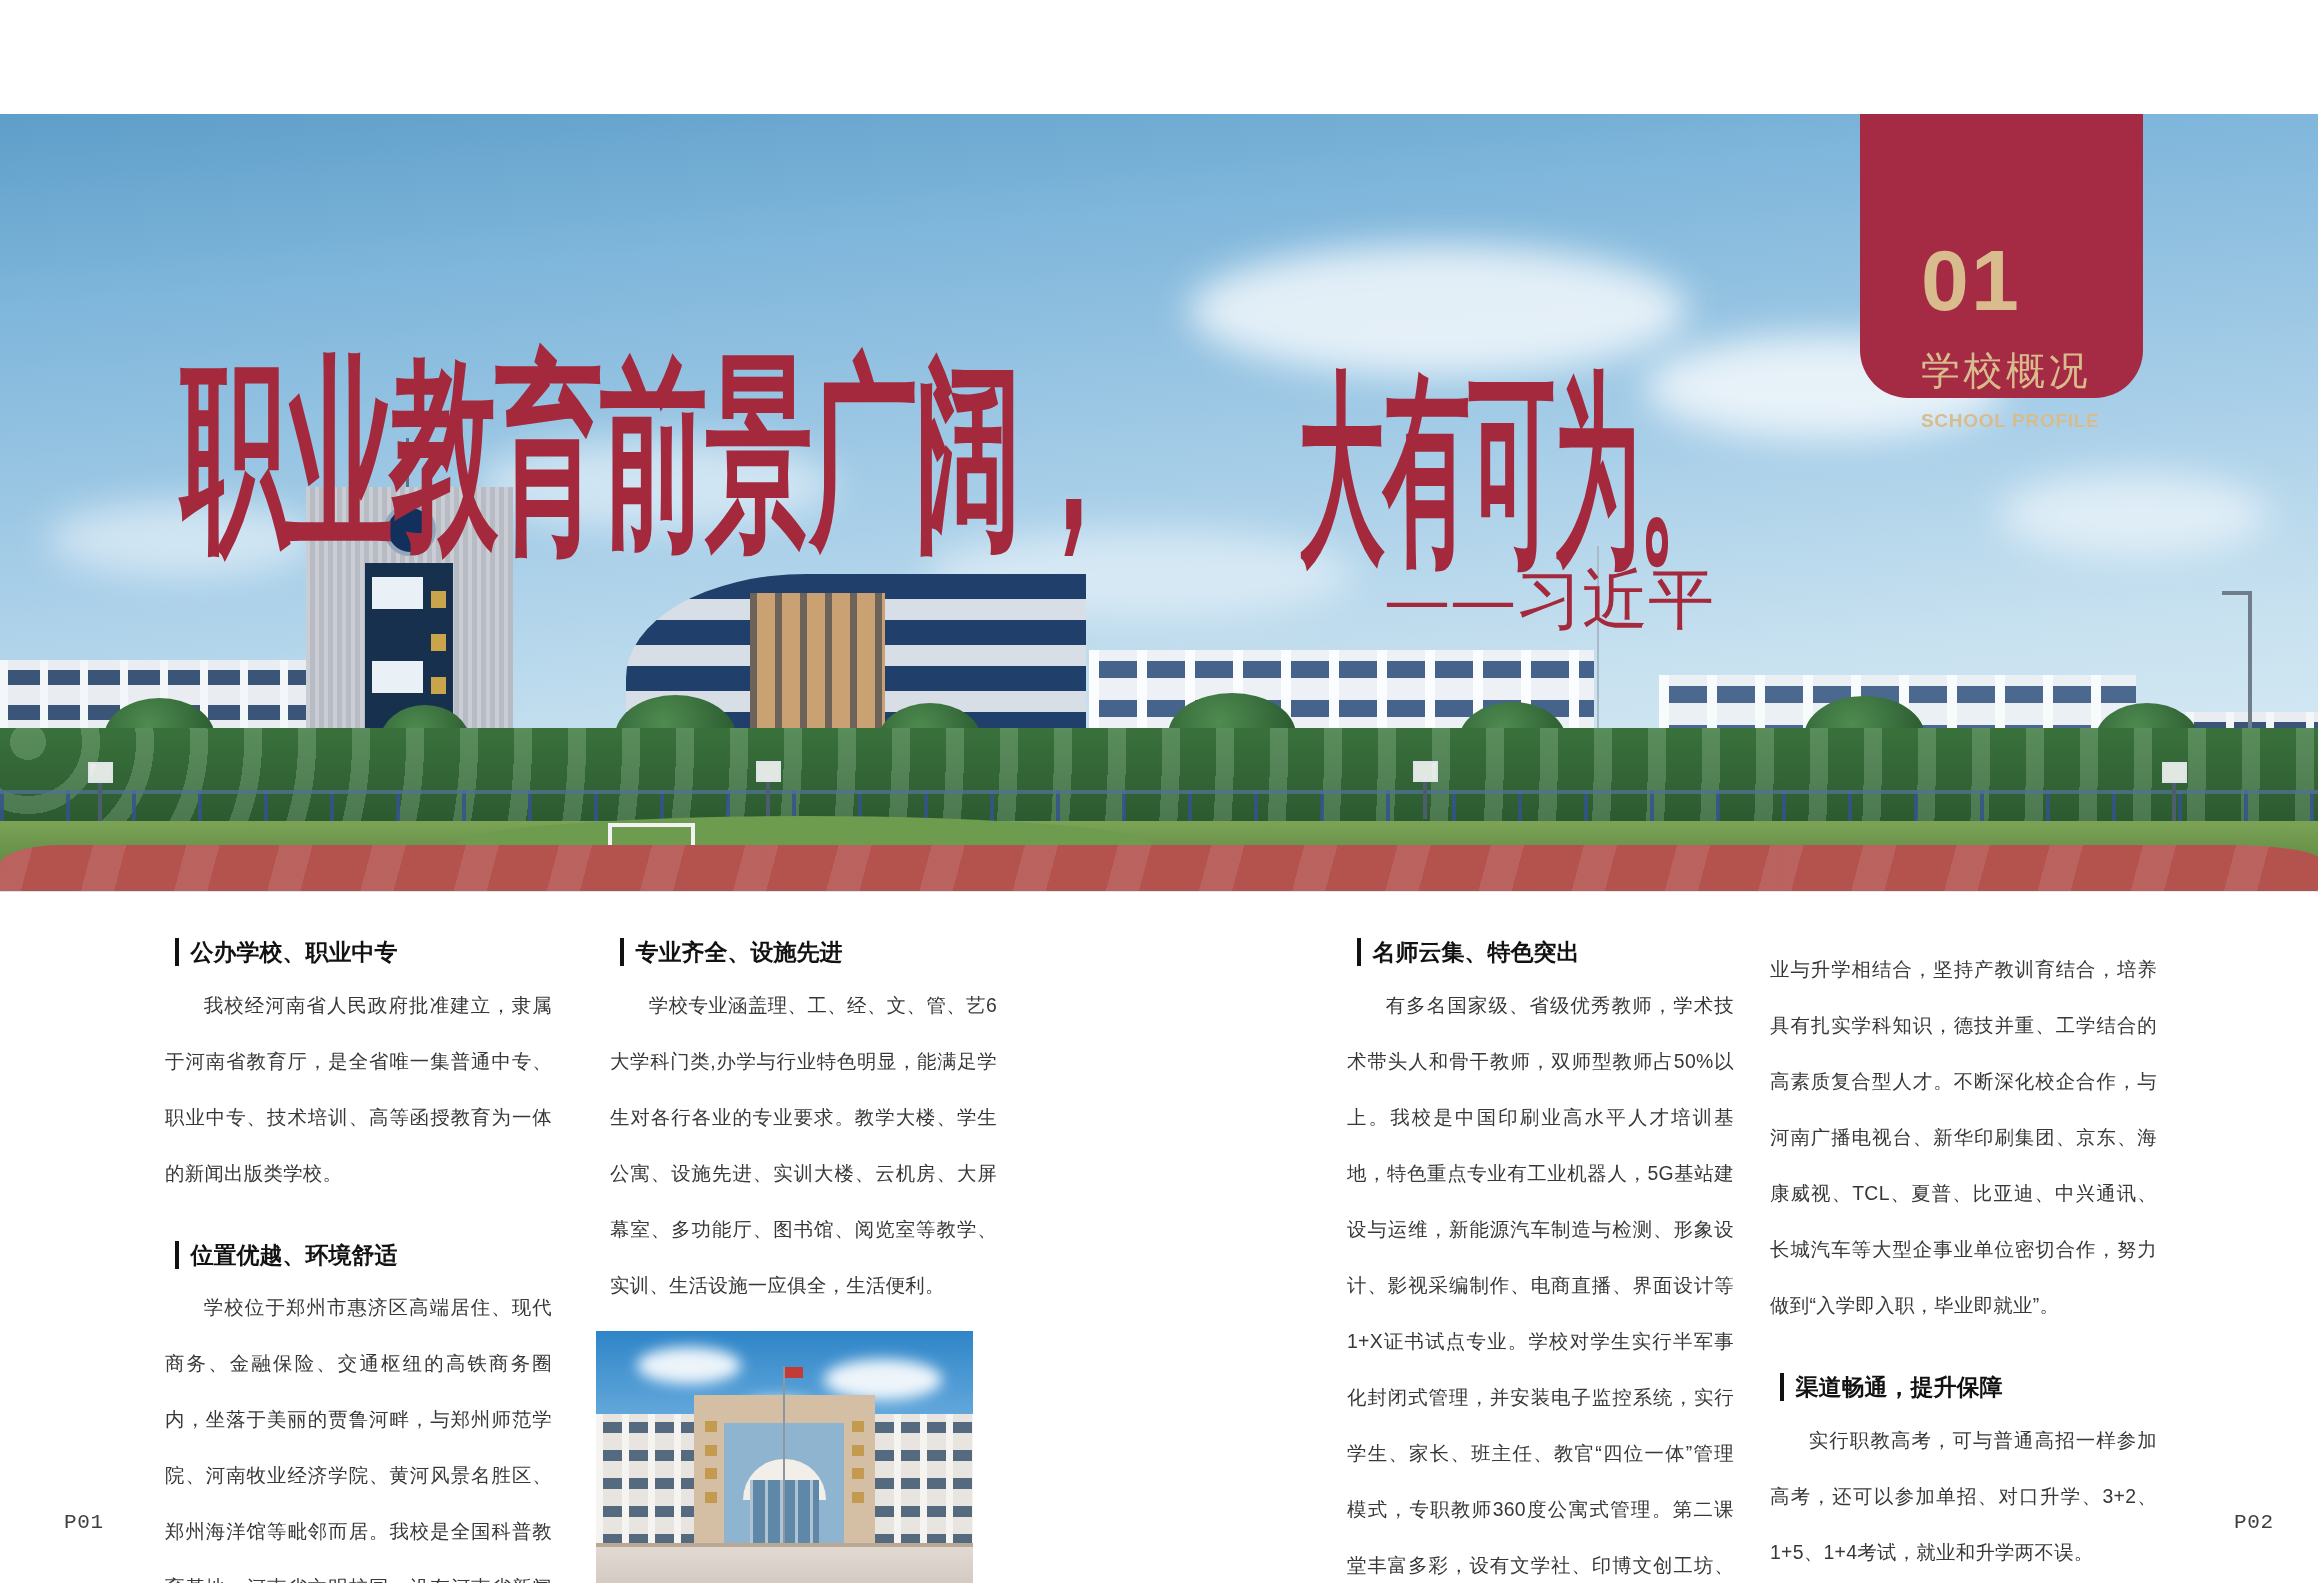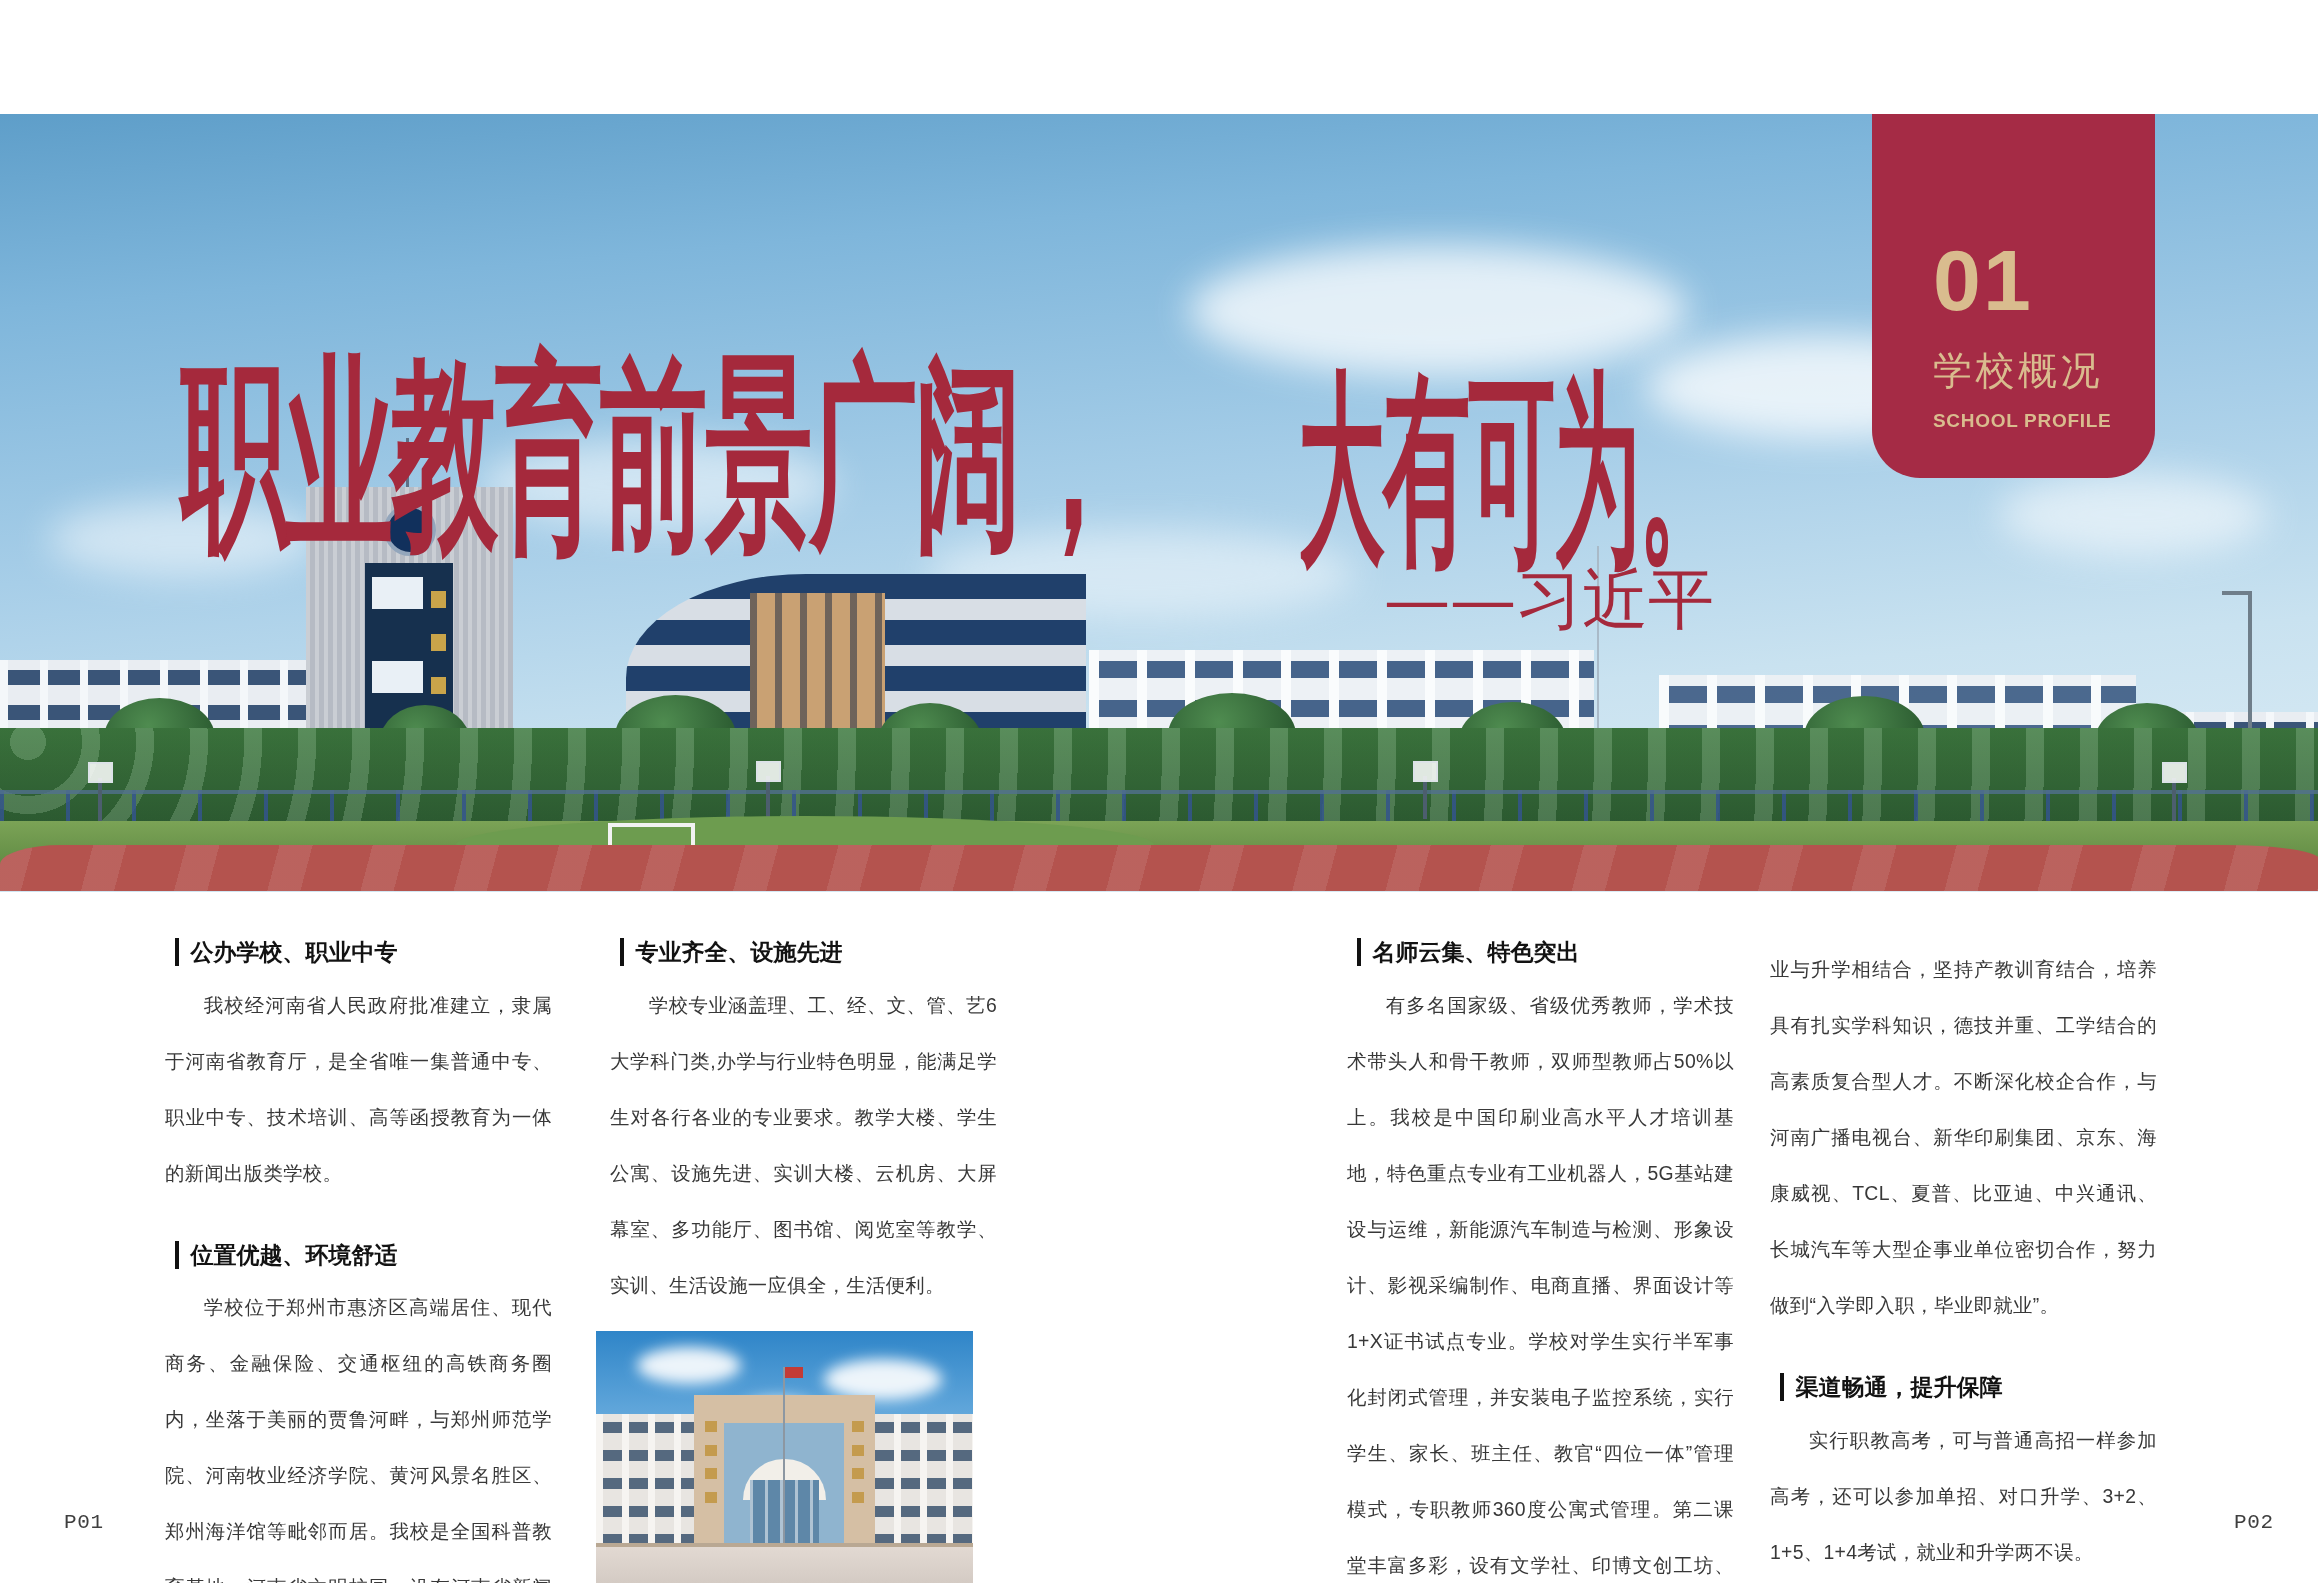--- a/index.html
+++ b/index.html
@@ -53,22 +53,22 @@
 
   
   .quote{position:absolute;color:#A5293C;font-weight:bold;white-space:nowrap;z-index:5;
          font-family:"DejaVu Serif","Liberation Serif",serif;}
   .q1{left:181px;top:204px;font-size:207px;transform:scaleX(.52);transform-origin:left top;letter-spacing:-5.5px;}
   .q2{left:1298px;top:220px;font-size:207px;transform:scaleX(.42);transform-origin:left top;letter-spacing:-4.1px;}
   .sign{position:absolute;left:1384px;top:441px;font-size:66px;color:#A5293C;font-weight:normal;z-index:5;
         font-family:"DejaVu Serif","Liberation Serif",serif;}
 
   
-  .badge{position:absolute;left:1860px;top:0px;width:283px;height:364px;background:#A52B45;
-         border-radius:0 0 48px 48px;z-index:6;box-sizing:border-box;padding:123px 0 0 61px;color:#D9BC8E;margin-left:12px;}
+  .badge{position:absolute;left:1860px;top:0px;width:283px;height:284px;background:#A52B45;
+         border-radius:0 0 48px 48px;z-index:6;box-sizing:border-box;padding:123px 0 0 61px;color:#D9BC8E;}
   .badge .num{font-size:86px;font-weight:bold;line-height:1;letter-spacing:2.1px;}
   .badge .cn{font-size:39px;margin-top:21px;letter-spacing:3.5px;}
   .badge .en{font-size:19px;font-weight:bold;margin-top:12.4px;letter-spacing:0.7px;}
 
   
   .col{position:absolute;top:937px;width:387px;color:#383838;}
   .c1{left:165px;} .c2{left:610px;} .c3{left:1347px;} .c4{left:1770px;}
   .sec+.sec{margin-top:39px;}
   .h{display:flex;align-items:center;margin:0 0 0 9.7px;font-size:23px;font-weight:bold;color:#121212;line-height:30px;}
   .h .bar{display:inline-block;width:4.8px;height:28px;background:#111;margin-right:11px;flex:0 0 auto;}

